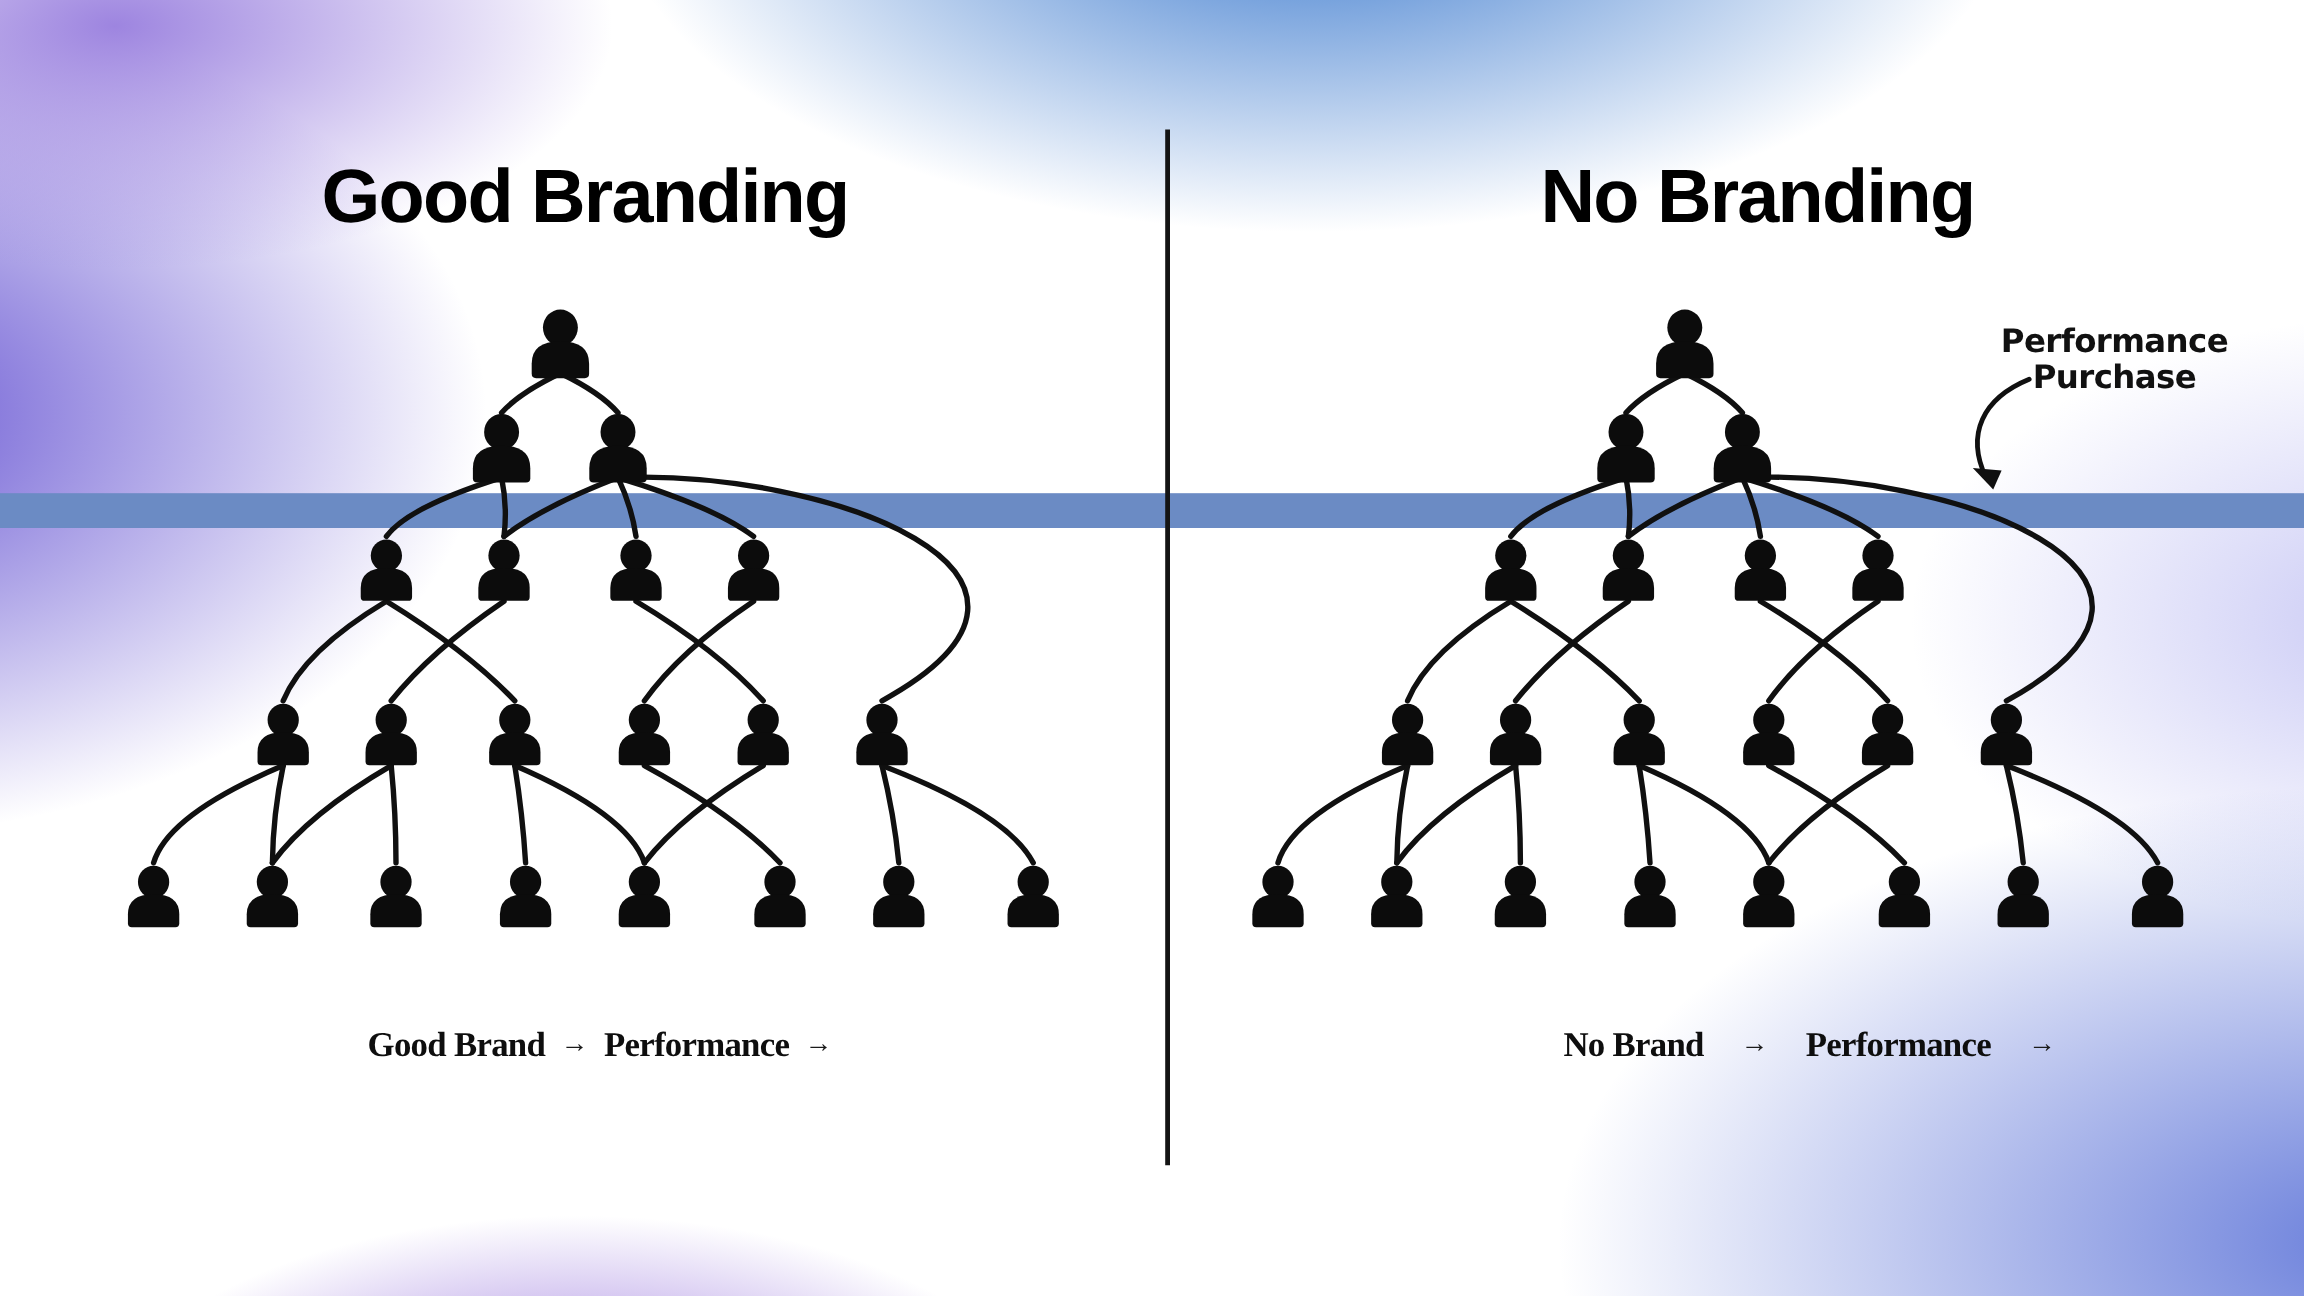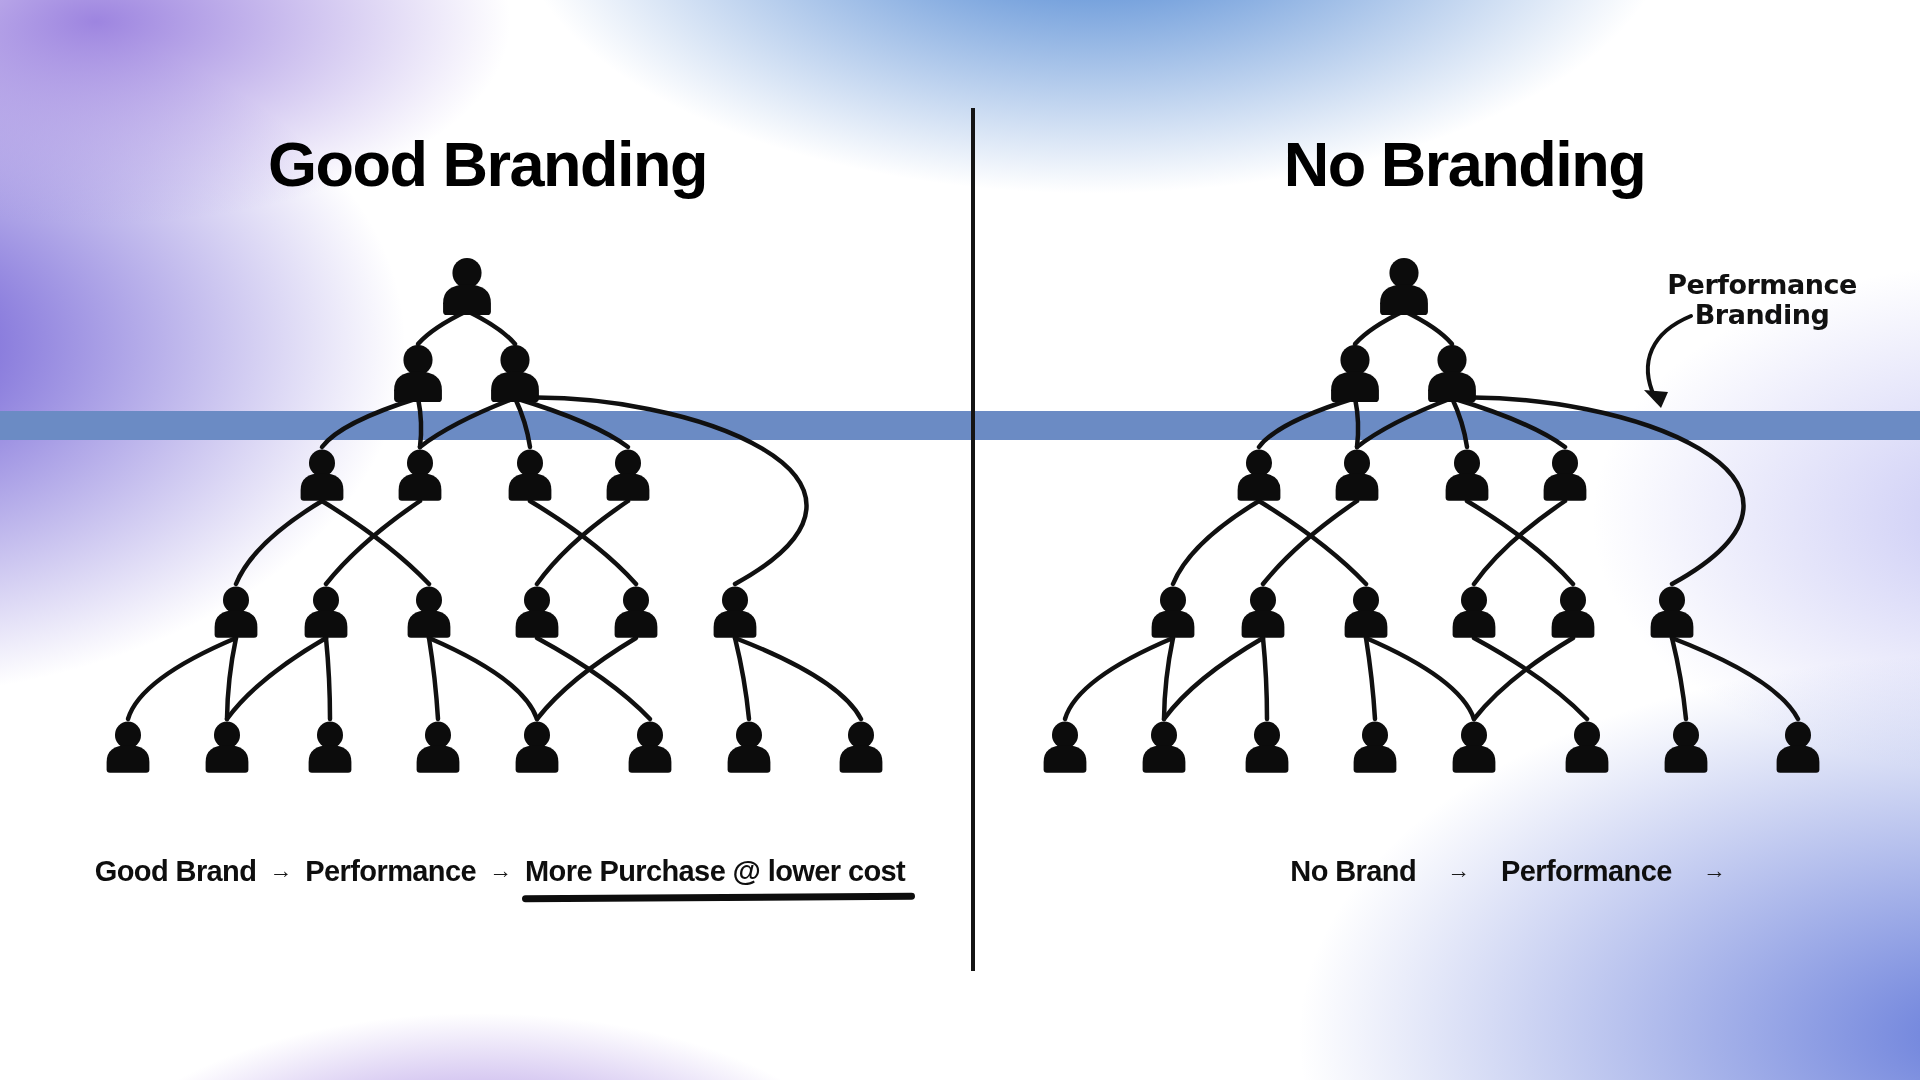--- a/index.html
+++ b/index.html
@@ -27,21 +27,21 @@
   .title-left{left:0;width:975px;}
   .title-right{left:992px;width:945px;}
   .pm-label{
     position:absolute;left:1642px;top:270px;width:240px;
     font-family:"DejaVu Sans",sans-serif;font-weight:700;font-size:27px;
     letter-spacing:-0.5px;color:#111;text-align:center;line-height:1.12;
   }
   .formula{
     position:absolute;top:845px;height:52px;
     display:flex;align-items:center;justify-content:center;gap:13px;
-    font-family:Liberation Sans, sans-serif;font-weight:700;font-size:29px;
+    font-family:Liberation Serif, serif;font-weight:700;font-size:29px;
     letter-spacing:-0.6px;color:#0e0e0e;white-space:nowrap;
   }
   .formula-left{left:30px;width:940px;}
   .formula-right{left:1052px;width:912px;gap:31px;}
   .formula .small-arrow{
     font-weight:400;font-size:23px;color:#1a1a1a;
     transform:translateY(-1px);letter-spacing:0;
   }
   .underlined{position:relative;display:inline-block;}
   .underlined::after{
@@ -278,29 +278,28 @@
     </g>
     <path d="M 1691 316 C 1652 332 1638 362 1655 398" fill="none" stroke="#101010" stroke-width="4" stroke-linecap="round"></path>
     <polygon points="1661,408 1644,390 1668,392" fill="#101010"></polygon>
   </svg>
 
 <div class="title title-left">Good Branding</div>
 <div class="title title-right">No Branding</div>
 
 <div class="pm-label">
   <div>Performance</div>
-  <div>Branding</div>
+  <div>Purchase</div>
 </div>
 
 <div class="formula formula-left">
   <span>Good Brand</span>
   <span class="small-arrow">→</span>
   <span>Performance</span>
   <span class="small-arrow">→</span>
-  <span class="underlined">More Purchase @ lower cost</span>
 </div>
 
 <div class="formula formula-right">
   <span>No Brand</span>
   <span class="small-arrow">→</span>
   <span>Performance</span>
   <span class="small-arrow">→</span>
 </div>
 
 </body></html>

